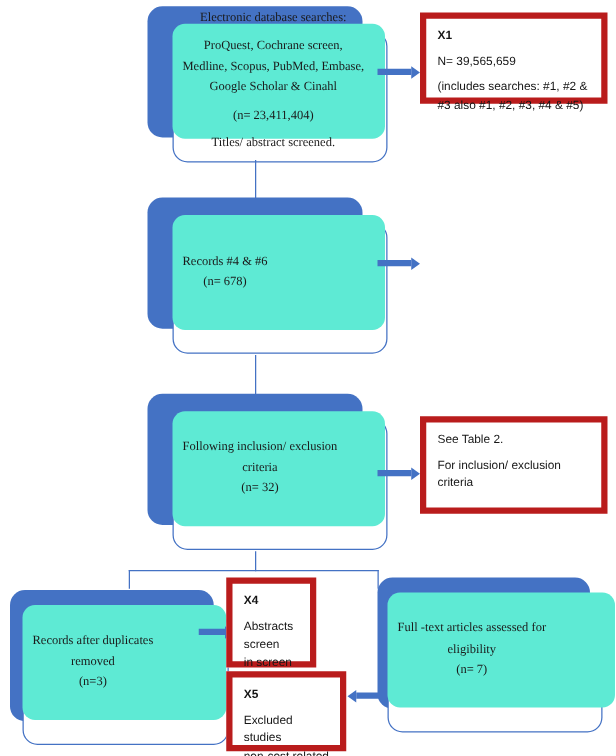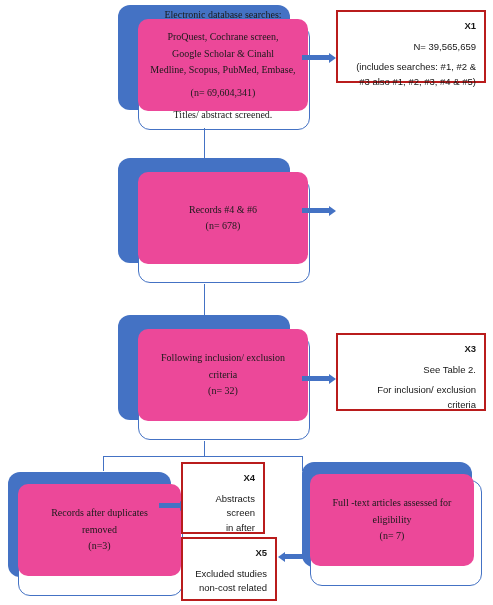--- a/index.html
+++ b/index.html
@@ -31,50 +31,49 @@
     border-radius: 12px;
   }
   .flowbox .layer-outline {
     position: absolute;
     background: #ffffff;
     border: 1px solid #4472C4;
     border-radius: 12px;
   }
   .flowbox .layer-fill {
     position: absolute;
-    background: #ec4899;
+    background: #5eead4;
     border-radius: 10px;
     display: flex;
     align-items: center;
-    justify-content: center;
+    justify-content: flex-start;
     text-align: center;
     box-sizing: border-box;
   }
   .flowbox .boxtext {
     font-family: "Liberation Serif", serif;
     font-size: 10px;
     line-height: 1.65;
     color: #1a1a1a;
     padding: 2px 8px;
   }
   .boxtext .ln { display: block; }
   .boxtext .gap { display: block; height: 6px; }
 
   
   .annbox {
     position: absolute;
     background: #ffffff;
-    border: 2px solid #b91c1c;
+    border: 5px solid #b91c1c;
     box-sizing: border-box;
     padding: 7px 8px 7px 9px;
     font-family: "Liberation Sans", sans-serif;
     font-size: 9.5px;
     line-height: 1.55;
     color: #161616;
-    text-align: right;
   }
   .annbox .ttl {
     font-weight: bold;
     display: block;
     margin-bottom: 6px;
   }
   .annbox .bodyline { display: block; }
   .annbox .bodygap { display: block; height: 6px; }
 
   
@@ -112,24 +111,24 @@
 <div id="canvas">
 
   <div class="flowbox" style="left:118px; top:5px; width:192px; height:125px;">
     <div class="layer-blue" style="left:0px; top:0px; width:172px; height:105px;"></div>
     <div class="layer-outline" style="left:20px; top:20px; width:170px; height:103px;"></div>
     <div class="layer-fill" style="left:20px; top:14px; width:170px; height:92px;">
       <div class="boxtext">
         <span class="ln">Electronic database searches:</span>
         <span class="gap"></span>
         <span class="ln">ProQuest, Cochrane screen,</span>
+        <span class="ln">Medline, Scopus, PubMed, Embase,</span>
         <span class="ln">Google Scholar &amp; Cinahl</span>
-        <span class="ln">Medline, Scopus, PubMed, Embase,</span>
         <span class="gap"></span>
-        <span class="ln">(n= 69,604,341)</span>
+        <span class="ln">(n= 23,411,404)</span>
         <span class="gap"></span>
         <span class="ln">Titles/ abstract screened.</span>
       </div>
     </div>
   </div>
 
   <div class="arrow-shaft" style="left:302px; top:55px; width:27px;"></div>
   <div class="arrow-head-r" style="left:329px; top:52.5px;"></div>
 
   <div class="annbox" style="left:336px; top:10px; width:150px; height:73px;">
@@ -168,21 +167,20 @@
         <span class="ln">criteria</span>
         <span class="ln">(n= 32)</span>
       </div>
     </div>
   </div>
 
   <div class="arrow-shaft" style="left:302px; top:376px; width:27px;"></div>
   <div class="arrow-head-r" style="left:329px; top:373.5px;"></div>
 
   <div class="annbox" style="left:336px; top:333px; width:150px; height:78px;">
-    <span class="ttl">X3</span>
     <span class="bodyline">See Table 2.</span>
     <span class="bodygap"></span>
     <span class="bodyline">For inclusion/ exclusion</span>
     <span class="bodyline">criteria</span>
   </div>
 
   <div class="vline" style="left:204px; top:441px; width:1px; height:16px;"></div>
   <div class="hline" style="left:103px; top:456px; width:200px;"></div>
   <div class="vline" style="left:103px; top:456px; width:1px; height:15px;"></div>
   <div class="vline" style="left:302px; top:456px; width:1px; height:15px;"></div>
@@ -195,39 +193,39 @@
         <span class="ln">Records after duplicates</span>
         <span class="ln">removed</span>
         <span class="ln">(n=3)</span>
       </div>
     </div>
   </div>
 
   <div class="arrow-shaft" style="left:159px; top:503px; width:21px;"></div>
   <div class="arrow-head-r" style="left:180px; top:500.5px;"></div>
 
-  <div class="annbox" style="left:181px; top:462px; width:84px; height:72px;">
+  <div class="annbox" style="left:181px; top:462px; width:72px; height:72px;">
     <span class="ttl">X4</span>
     <span class="bodyline">Abstracts screen</span>
-    <span class="bodyline">in after</span>
+    <span class="bodyline">in screen</span>
   </div>
 
   <div class="annbox" style="left:181px; top:537px; width:96px; height:64px;">
     <span class="ttl">X5</span>
     <span class="bodyline">Excluded studies</span>
     <span class="bodyline">non-cost related</span>
   </div>
 
   <div class="arrow-shaft" style="left:285px; top:554px; width:22px;"></div>
   <div class="arrow-head-l" style="left:278px; top:551.5px;"></div>
 
   <div class="flowbox" style="left:288px; top:462px; width:195px; height:136px;">
     <div class="layer-blue" style="left:14px; top:0px; width:170px; height:105px;"></div>
     <div class="layer-outline" style="left:22px; top:18px; width:170px; height:104px;"></div>
-    <div class="layer-fill" style="left:22px; top:12px; width:164px; height:92px;">
+    <div class="layer-fill" style="left:22px; top:12px; width:182px; height:92px;">
       <div class="boxtext">
         <span class="ln">Full -text articles assessed for</span>
         <span class="ln">eligibility</span>
         <span class="ln">(n= 7)</span>
       </div>
     </div>
   </div>
 
 </div>
 

